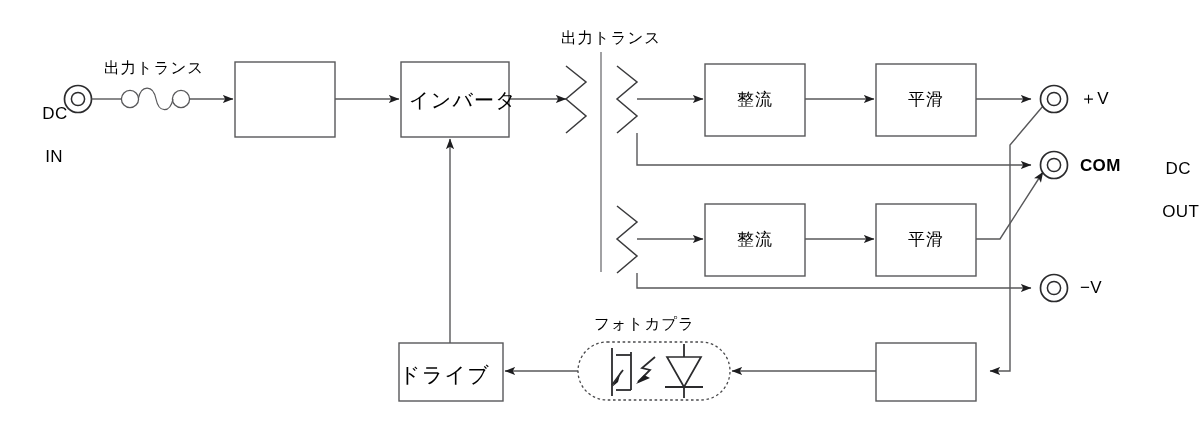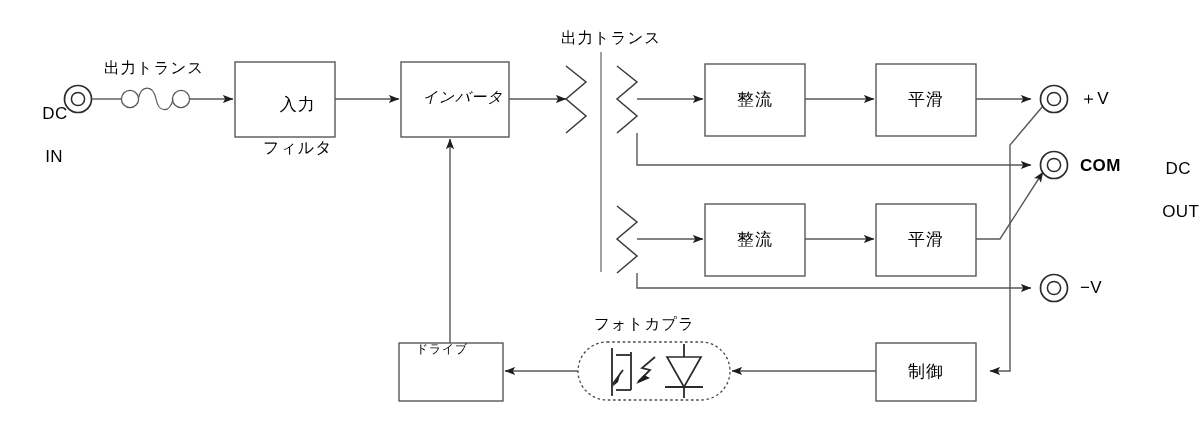--- a/index.html
+++ b/index.html
@@ -228,26 +228,22 @@
 
   </svg>
 
   <div class="lbl io-label" style="left:22px; top:82px; width:44px;">
     <span>DC</span><br>
     <span>IN</span>
   </div>
 
   <div class="lbl cap-label jp" style="left:104px; top:59px;">出力トランス</div>
 
-  <div class="lbl box-label jp" style="left:235px; top:73px; width:100px;">
-    <span>入力</span><br>
-    <span style="font-size:16px;">フィルタ</span>
-  </div>
-
-  <div class="lbl box-label jp" style="left:401px; top:88px; width:124px; font-size:15px;font-style:italic;">インバータ</div>
+
+  <div class="lbl box-label jp" style="left:401px; top:88px; width:124px; font-size:20px;">インバータ</div>
 
   <div class="lbl cap-label jp" style="left:561px; top:29px;">出力トランス</div>
 
   <div class="lbl box-label jp" style="left:705px; top:89px; width:100px;">整流</div>
 
   <div class="lbl box-label jp" style="left:876px; top:89px; width:100px;">平滑</div>
 
   <div class="lbl box-label jp" style="left:705px; top:229px; width:100px;">整流</div>
 
   <div class="lbl box-label jp" style="left:876px; top:229px; width:100px;">平滑</div>
@@ -256,19 +252,18 @@
 
   <div class="lbl term-label" style="left:1080px; top:155px;font-weight:bold;">COM</div>
 
   <div class="lbl term-label" style="left:1080px; top:277px;">−V</div>
 
   <div class="lbl io-label" style="left:1142px; top:137px; width:52px;">
     <span>DC</span><br>
     <span>OUT</span>
   </div>
 
-  <div class="lbl box-label jp" style="left:399px; top:342px; width:86px; font-size:12px;">ドライブ</div>
-
-  <div class="lbl box-label jp" style="left:876px; top:361px; width:100px;">制御</div>
+  <div class="lbl box-label jp" style="left:399px; top:362px; width:86px; font-size:21px;">ドライブ</div>
+
 
   <div class="lbl cap-label jp" style="left:594px; top:315px;text-align:center;">フォトカプラ</div>
 
 </div>
 
 </body></html>

